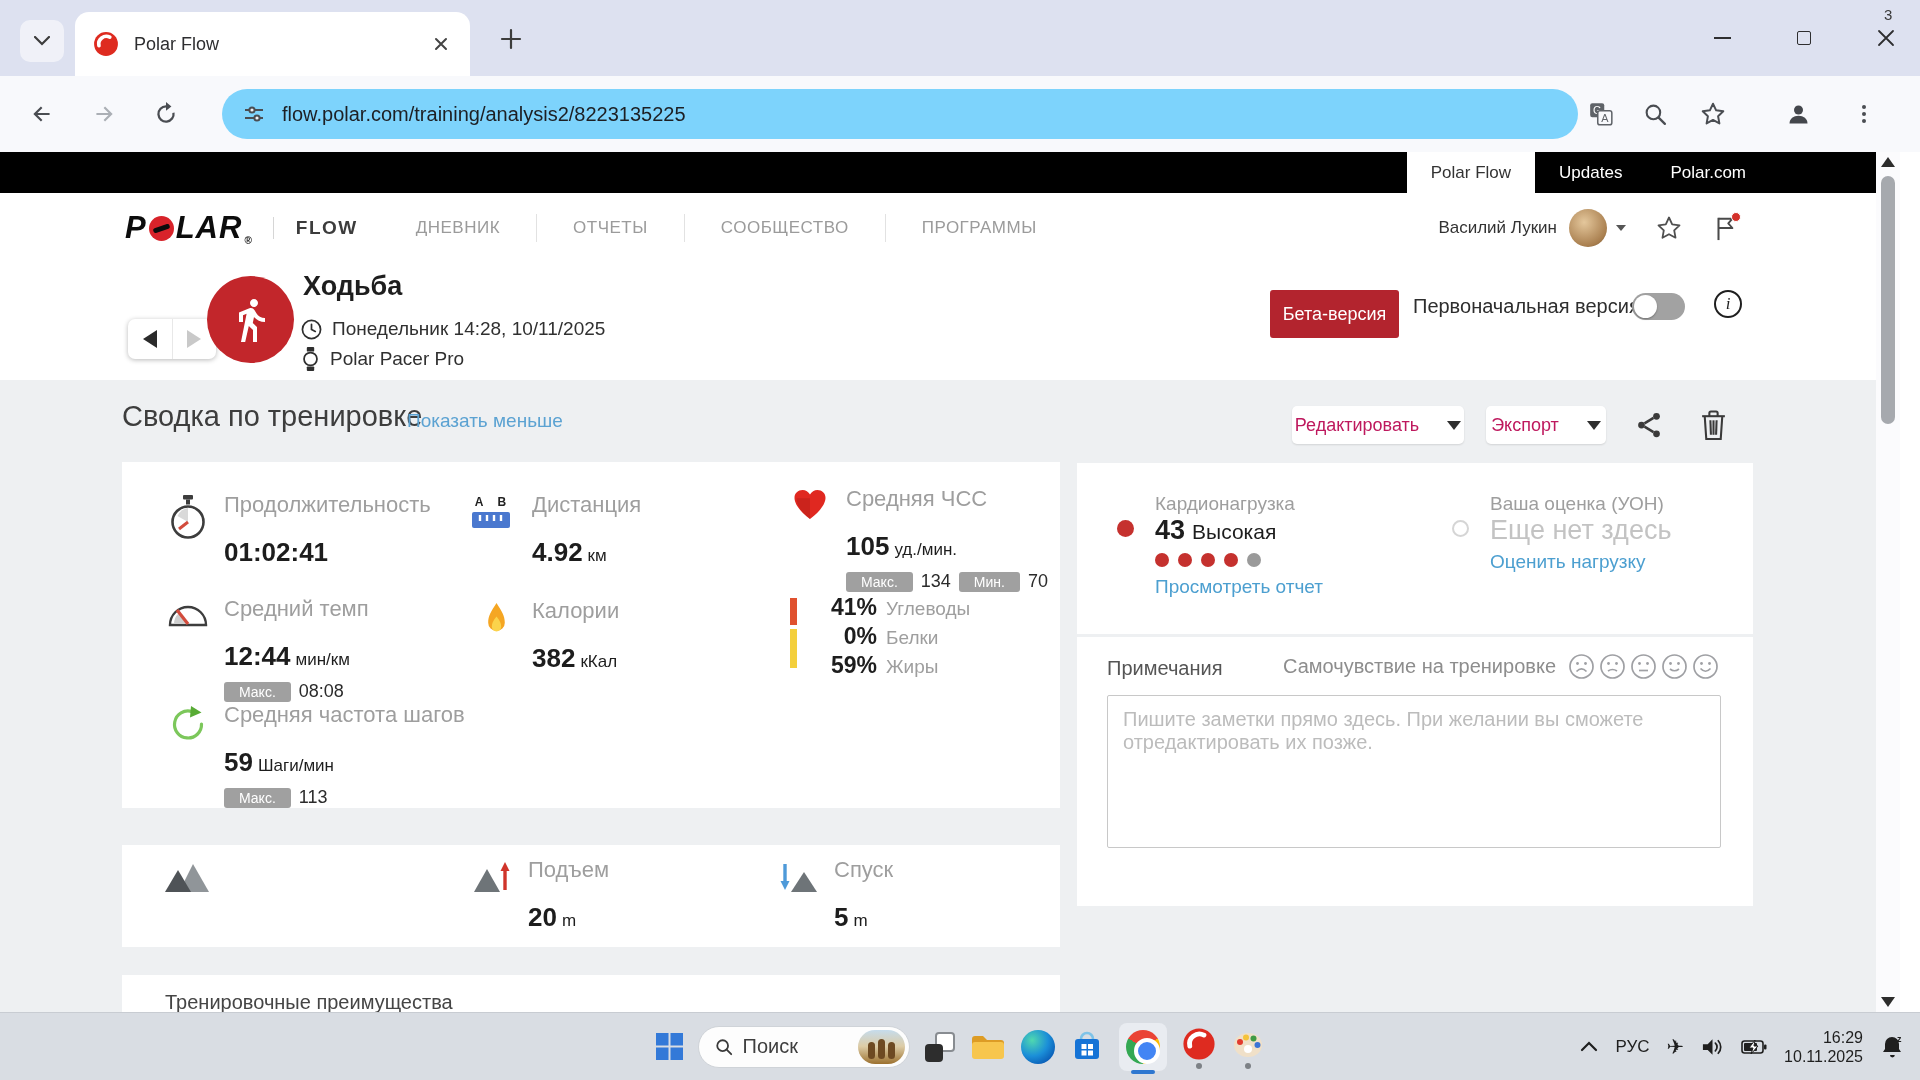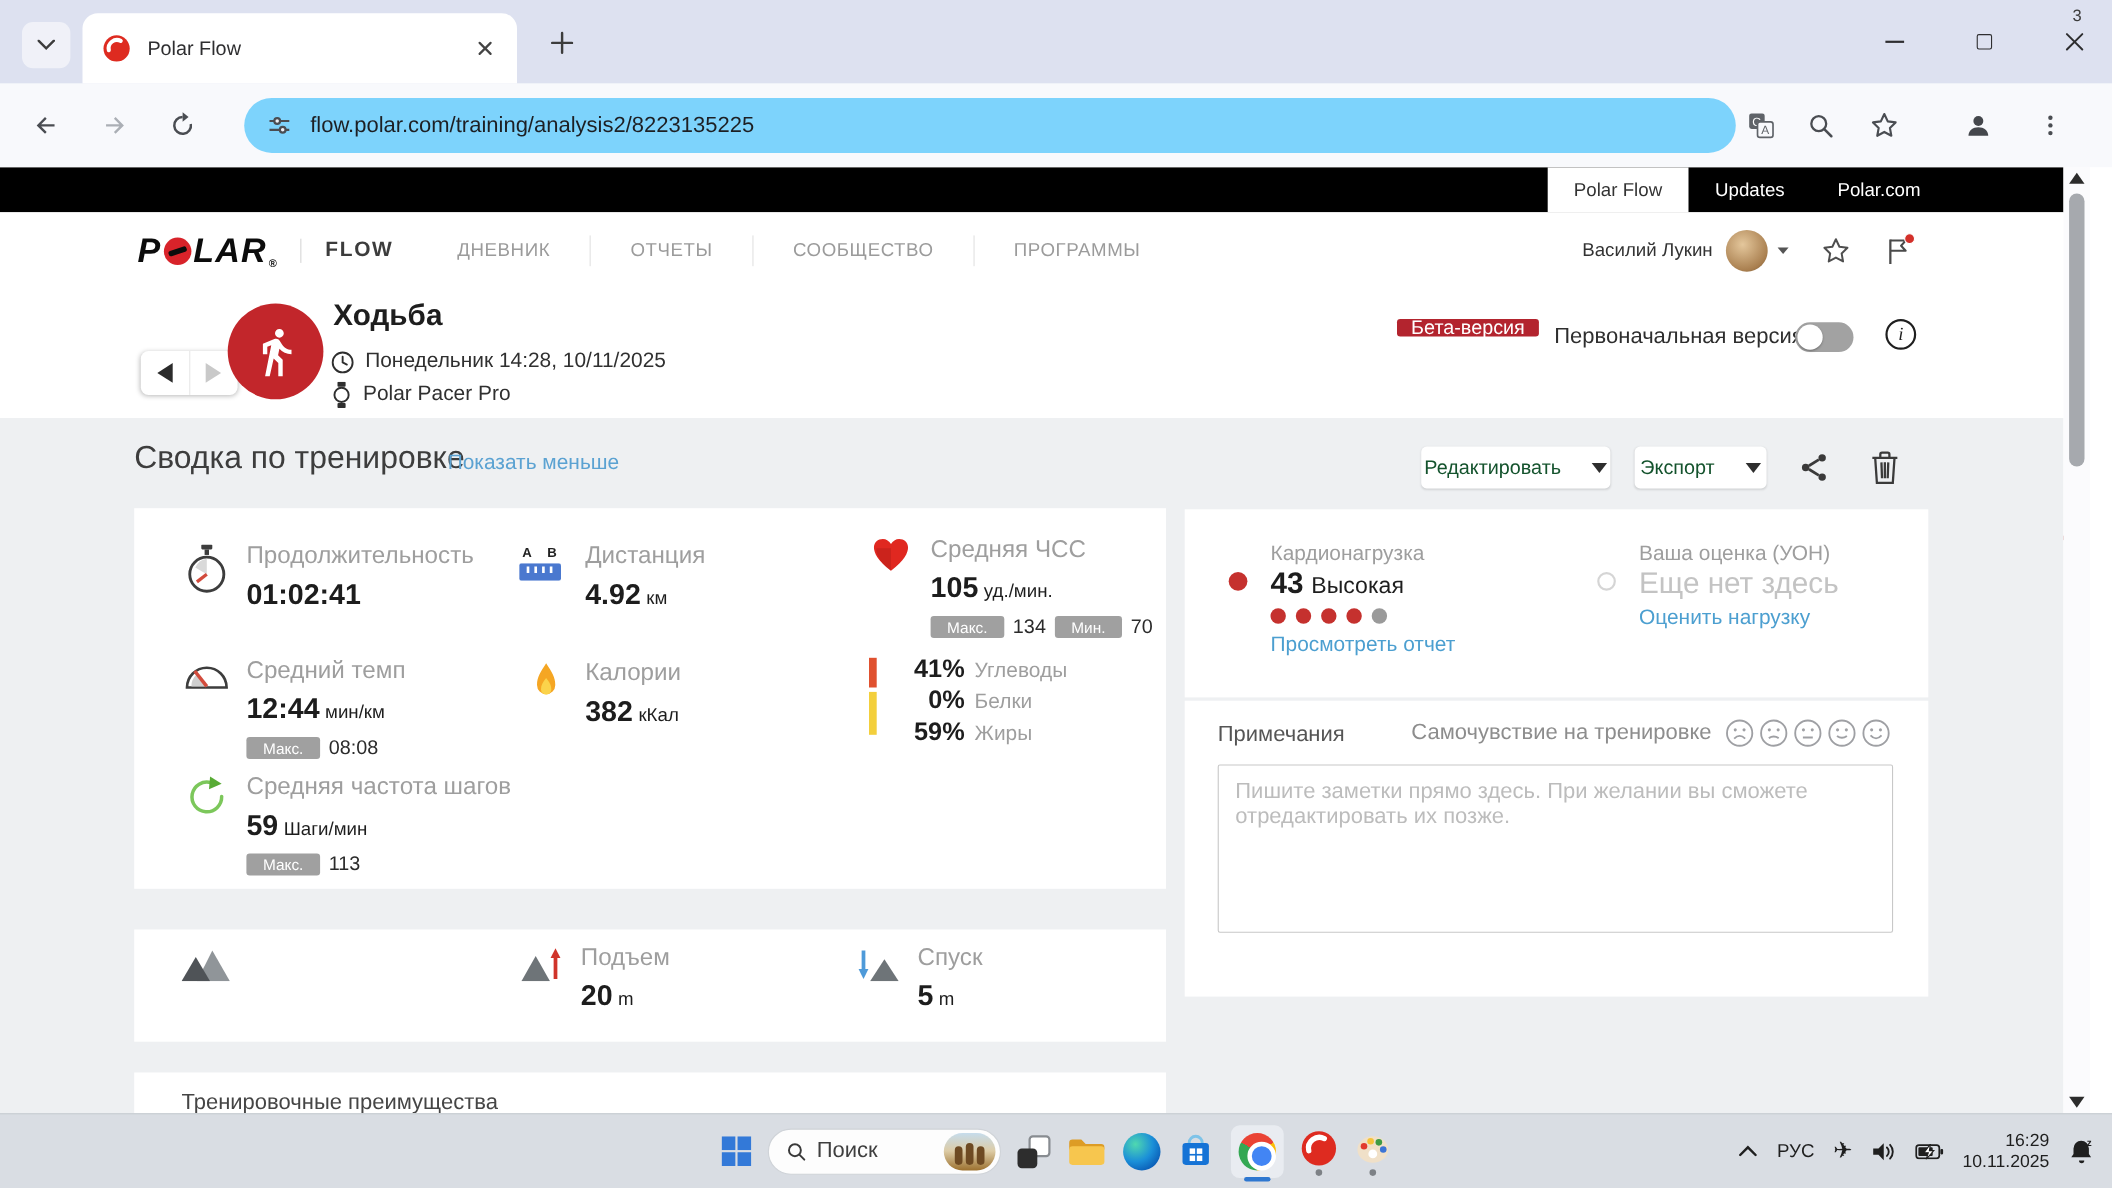--- a/index.html
+++ b/index.html
@@ -65,53 +65,53 @@
   .arrow-half + .arrow-half { border-left:1px solid #e8e8e8; }
   .tri-left { width:0; height:0; border-top:9px solid transparent; border-bottom:9px solid transparent;
     border-right:14px solid #2b2b2b; }
   .tri-right { width:0; height:0; border-top:9px solid transparent; border-bottom:9px solid transparent;
     border-left:14px solid #c9c9c9; }
   .sport-circle { position:absolute; left:207px; top:13px; width:87px; height:87px; border-radius:50%;
     background:#c2262b; display:flex; align-items:center; justify-content:center; }
   .activity-title { position:absolute; left:303px; top:8px; font-size:27px; font-weight:bold; color:#1e1e1e; }
   .activity-meta { position:absolute; left:301px; display:flex; align-items:center; gap:10px;
     font-size:19px; color:#303030; }
-  .beta-badge { position:absolute; left:1270px; top:27px; width:129px; height:16px; background:#b3242e;
+  .beta-badge { position:absolute; left:1270px; top:27px; width:129px; height:48px; background:#b3242e;
     color:#fff; font-size:18px; display:flex; align-items:center; justify-content:center; border-radius:3px; }
   .orig-label { position:absolute; left:1413px; top:32px; font-size:20px; color:#2e2e2e; }
   .toggle { position:absolute; left:1632px; top:30px; width:53px; height:27px; border-radius:14px; background:#a2a2a2; }
   .toggle::after { content:""; position:absolute; left:2px; top:2px; width:23px; height:23px; border-radius:50%;
     background:#fff; box-shadow:0 1px 2px rgba(0,0,0,.3); }
   .info-btn { position:absolute; left:1714px; top:27px; width:28px; height:28px; border:2.2px solid #1f1f1f;
     border-radius:50%; display:flex; align-items:center; justify-content:center;
     font-family:"Liberation Serif", serif; font-style:italic; font-size:17px; color:#1f1f1f; }
   .red-rule { position:absolute; left:0; top:224px; width:100%; height:4px; background:#a8272c; }
 
   .section { position:absolute; left:0; top:228px; width:100%; height:632px; background:#eef0f2; }
   .sum-heading { position:absolute; left:122px; top:20px; font-size:29px; color:#3d3d3d; }
   .show-less { position:absolute; left:407px; top:30px; font-size:19px; color:#5ba2d2; cursor:pointer; }
   .gbtn { position:absolute; top:26px; height:38px; background:#fff; border-radius:5px; border:none;
-    display:flex; align-items:center; justify-content:center; gap:28px; font-size:18px; color:#14532d;
+    display:flex; align-items:center; justify-content:center; gap:28px; font-size:18px; color:#be185d;
     font-family:"Liberation Sans", sans-serif; box-shadow:0 1px 2px rgba(0,0,0,.12); cursor:pointer; }
   .btn-caret { width:0; height:0; border-left:7px solid transparent; border-right:7px solid transparent;
     border-top:9px solid #2e2e2e; }
   .icon-btn { position:absolute; top:30px; width:30px; height:32px; cursor:pointer; }
 
   .card { position:absolute; background:#fff; }
   .card-stats  { left:122px; top:82px;  width:938px; height:346px; }
   .card-alt    { left:122px; top:465px; width:938px; height:102px; }
   .card-benefits { left:122px; top:595px; width:938px; height:37px; overflow:hidden; }
   .benefits-text { margin:16px 0 0 43px; font-size:20px; color:#454545; }
   .card-load  { left:1077px; top:83px;  width:676px; height:171px; }
   .card-notes { left:1077px; top:257px; width:676px; height:269px; }
 
   .stat { position:absolute; display:flex; gap:12px; }
   .stat-icon { width:48px; display:flex; justify-content:center; align-items:flex-start; padding-top:3px; }
   .stat-label { font-size:22px; color:#9e9e9e; line-height:1.15; }
-  .stat-line { margin-top:8px; }
+  .stat-line { margin-top:20px; }
   .stat-big { font-size:26px; font-weight:bold; color:#1d1d1d; }
   .stat-unit { font-size:17px; color:#1d1d1d; margin-left:5px; }
   .badges { display:flex; align-items:center; gap:8px; margin-top:9px; }
   .pill { background:#a0a0a0; color:#fff; font-size:14px; padding:2px 15px; border-radius:3px; }
   .pill-val { font-size:18px; color:#2b2b2b; }
 
   .st-duration { left:42px;  top:30px; }
   .st-distance { left:350px; top:30px; }
   .st-hr       { left:664px; top:24px; }
   .st-pace     { left:42px;  top:134px; }

